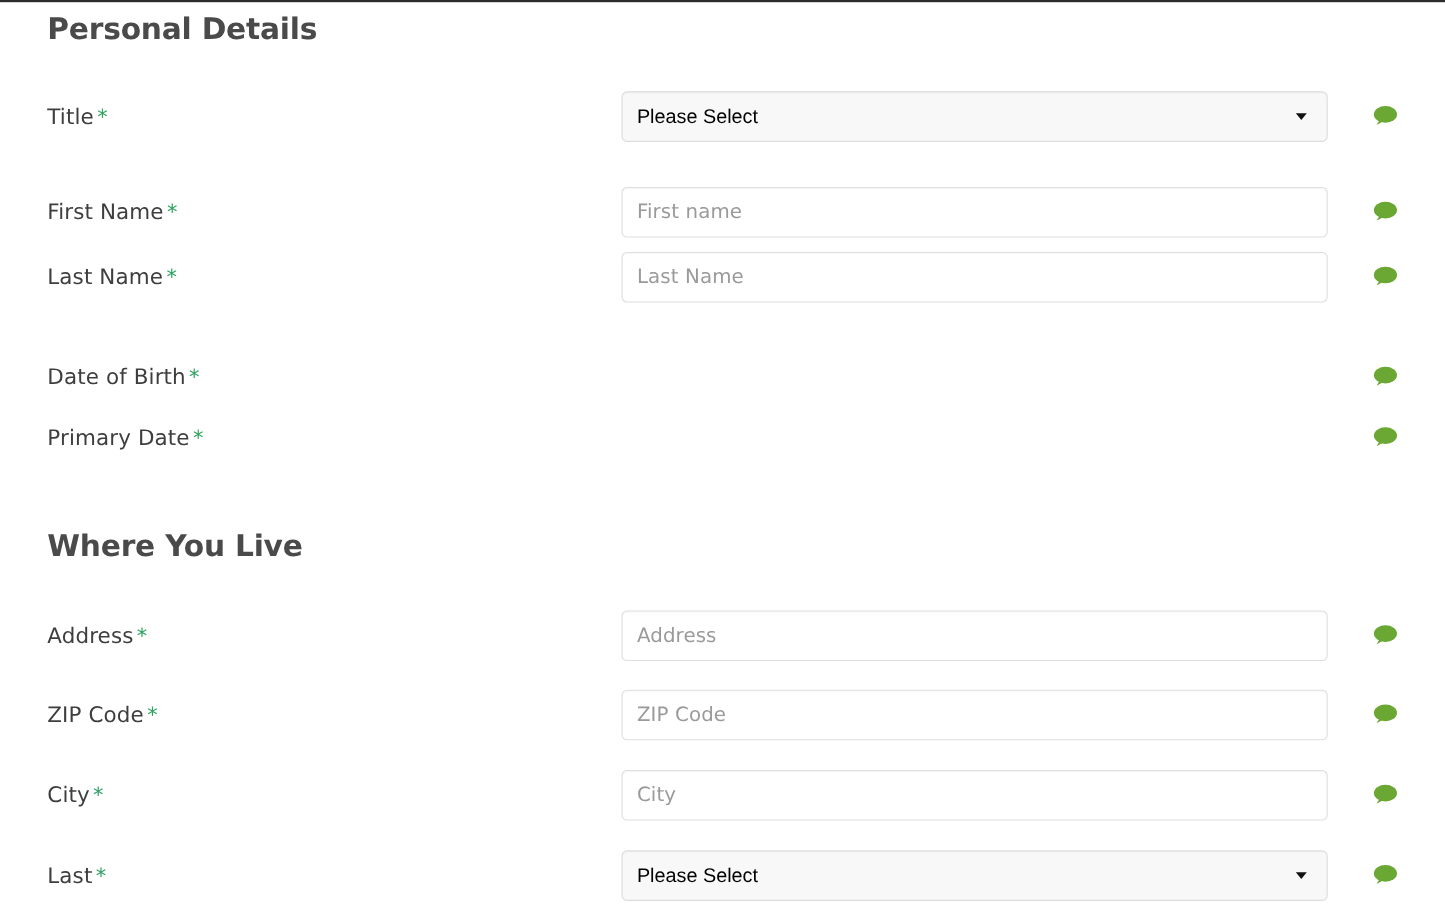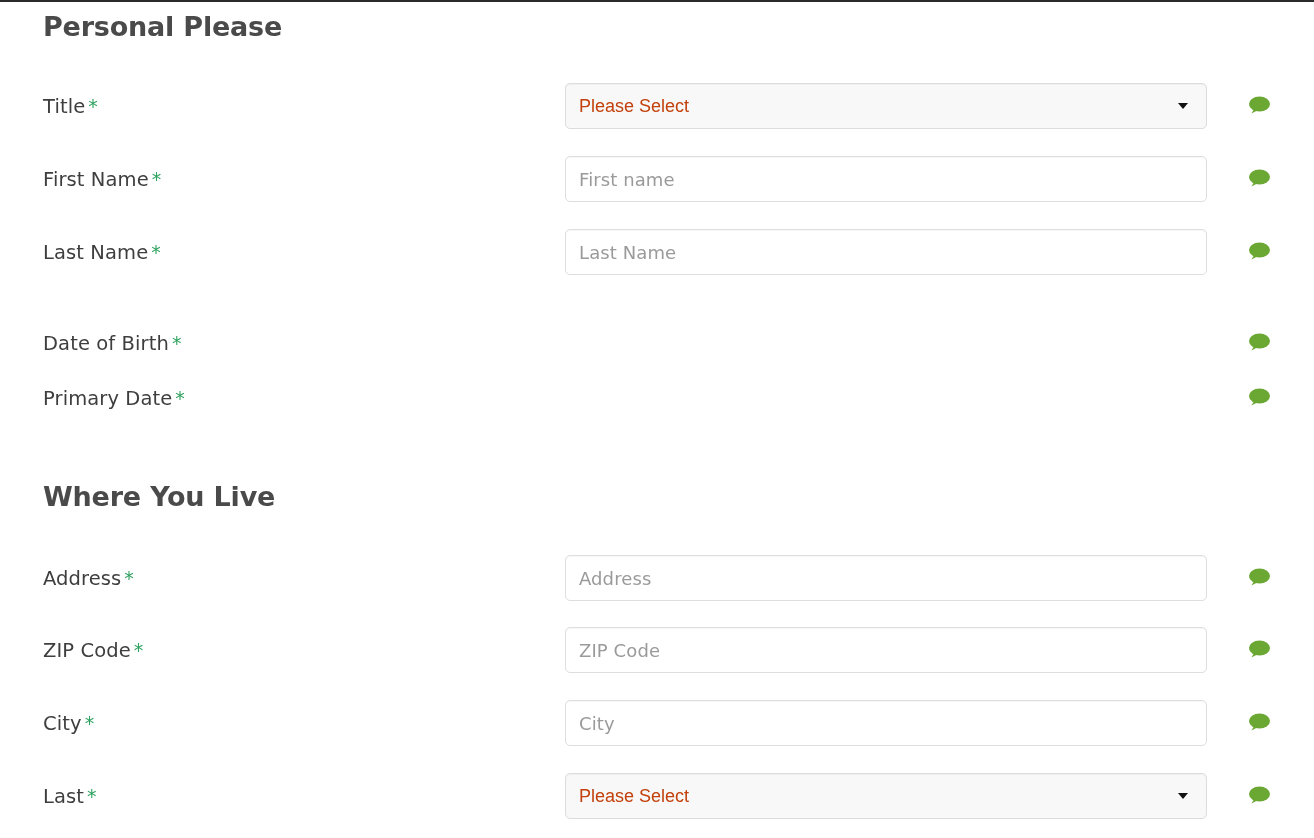--- a/index.html
+++ b/index.html
@@ -101,21 +101,21 @@
   .field-control.is-select {
     background: #f8f8f8;
     border-color: #dcdcdc;
   }
   .field-control.is-select .select-value {
     position: absolute;
     left: 13px;
     top: 50%;
     transform: translateY(-50%);
     font-size: 18px;
-    color: #c2410c;
+    color: #000000;
     font-family: "Liberation Sans", sans-serif;
     white-space: nowrap;
   }
   .caret {
     position: absolute;
     right: 18px;
     top: 50%;
     transform: translateY(-50%);
     width: 0; height: 0;
     border-left: 5px solid transparent;
@@ -136,39 +136,39 @@
   .help-icon svg { display: block; }
 </style>
 </head>
 <body>
 
 <div class="top-rule"></div>
 
 <div class="page">
 
   <section id="section-personal">
-    <h2 class="section-heading">Personal Please</h2>
+    <h2 class="section-heading">Personal Details</h2>
 
     <div class="form-row" style="top:83px">
       <label class="field-label">
         <span>Title</span><span class="req-star">*</span>
       </label>
       <div class="field-control is-select">
         <span class="select-value">Please Select</span>
         <span class="caret"></span>
       </div>
       <span class="help-icon">
         <svg width="26" height="24" viewBox="0 0 26 24" xmlns="http://www.w3.org/2000/svg">
           <ellipse cx="13.5" cy="10" rx="10.5" ry="7.6" fill="#6aa733"></ellipse>
           <path d="M8.5 14.5 L5.4 19.6 L11.2 16.4 Z" fill="#6aa733"></path>
         </svg>
       </span>
     </div>
 
-    <div class="form-row" style="top:156px">
+    <div class="form-row" style="top:170px">
       <label class="field-label">
         <span>First Name</span><span class="req-star">*</span>
       </label>
       <div class="field-control">
         <span class="placeholder">First name</span>
       </div>
       <span class="help-icon">
         <svg width="26" height="24" viewBox="0 0 26 24" xmlns="http://www.w3.org/2000/svg">
           <ellipse cx="13.5" cy="10" rx="10.5" ry="7.6" fill="#6aa733"></ellipse>
           <path d="M8.5 14.5 L5.4 19.6 L11.2 16.4 Z" fill="#6aa733"></path>

